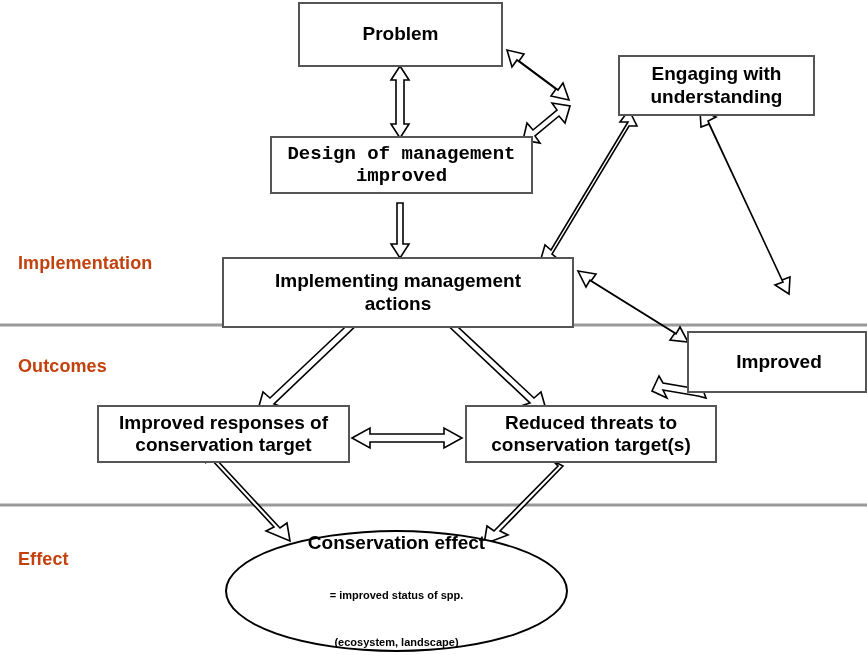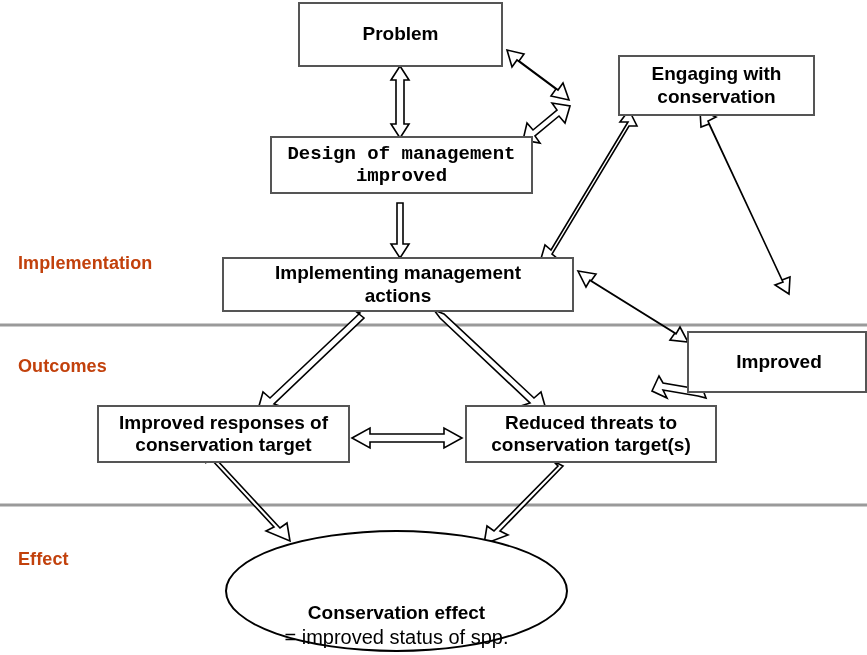--- a/index.html
+++ b/index.html
@@ -54,32 +54,32 @@
   }
   .ellipse-node {
     position: absolute;
     box-sizing: border-box;
     border: 2px solid #000000;
     border-radius: 50%;
     background: #ffffff;
     display: flex;
     flex-direction: column;
     align-items: center;
-    justify-content: flex-end;
+    justify-content: space-between;
     text-align: center;
     color: #000000;
   }
   .ellipse-title {
     font-weight: bold;
     font-size: 19px;
     line-height: 1.2;
   }
   .ellipse-sub {
-    font-weight: normal;
-    font-size: 20px;
+    font-weight: bold;
+    font-size: 11px;
     line-height: 1.25;
   }
 </style>
 </head>
 <body>
 
 <div id="canvas">
 
   <svg id="arrow-layer" viewBox="0 0 867 655" width="867" height="655" xmlns="http://www.w3.org/2000/svg">
 
@@ -123,32 +123,32 @@
 
   <div class="node" style="left:298px; top:2px; width:205px; height:65px;">
     <span class="node-text">
       <span>Problem</span><br>
     </span>
   </div>
 
   <div class="node" style="left:570px; top:55px; width:197px; height:61px;margin-left:48px;">
     <span class="node-text">
       <span>Engaging with</span><br>
-      <span>conservation</span>
+      <span>understanding</span>
     </span>
   </div>
 
   <div class="node" style="left:270px; top:136px; width:263px; height:58px;font-family:Liberation Mono, monospace;">
     <span class="node-text">
       <span>Design of management</span><br>
       <span>improved</span>
     </span>
   </div>
 
-  <div class="node" style="left:222px; top:257px; width:352px; height:55px;">
+  <div class="node" style="left:222px; top:257px; width:352px; height:71px;">
     <span class="node-text">
       <span>Implementing management</span><br>
       <span>actions</span>
     </span>
   </div>
 
   <div class="node" style="left:687px; top:331px; width:180px; height:62px;padding-left:10px;">
     <span class="node-text">
       <span>Improved</span><br>
     </span>
@@ -164,15 +164,16 @@
   <div class="node" style="left:97px; top:405px; width:253px; height:58px;">
     <span class="node-text">
       <span>Improved responses of</span><br>
       <span>conservation target</span>
     </span>
   </div>
 
   <div class="ellipse-node" style="left:225px; top:530px; width:343px; height:122px;">
     <div class="ellipse-title">Conservation effect</div>
     <div class="ellipse-sub">= improved status of spp.</div>
+    <div class="ellipse-sub">(ecosystem, landscape)</div>
   </div>
 
 </div>
 
 </body></html>

